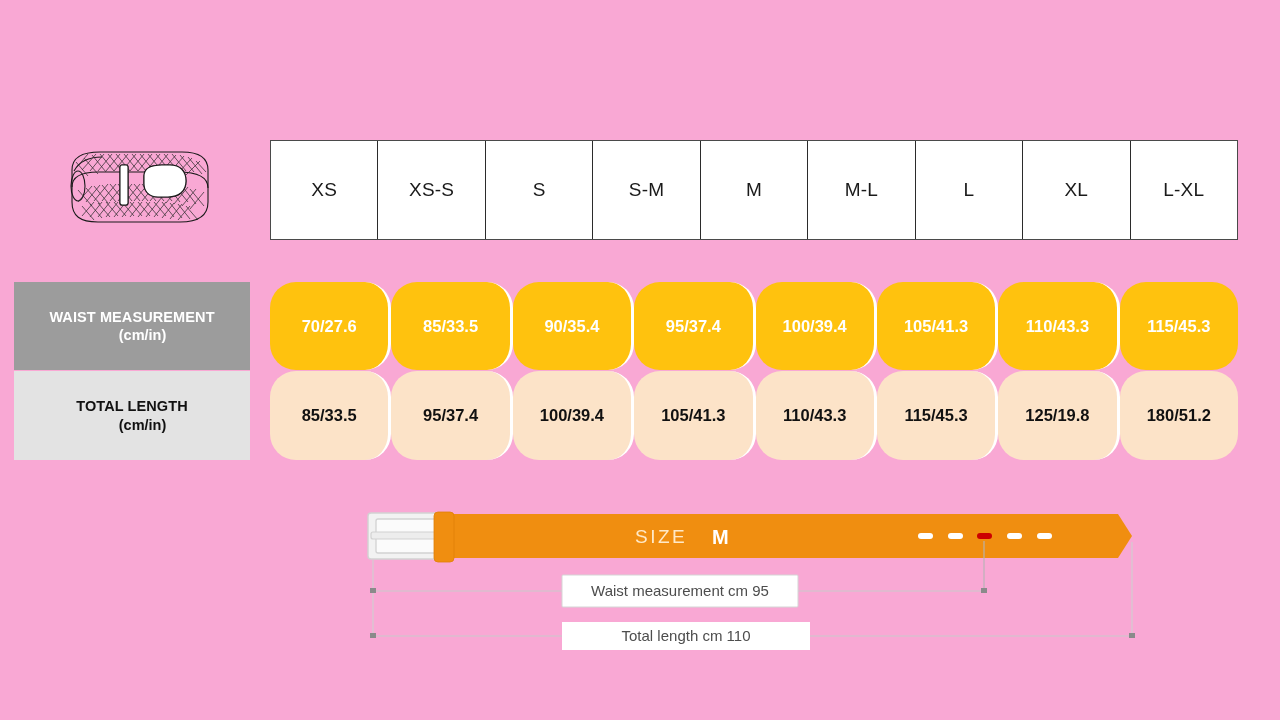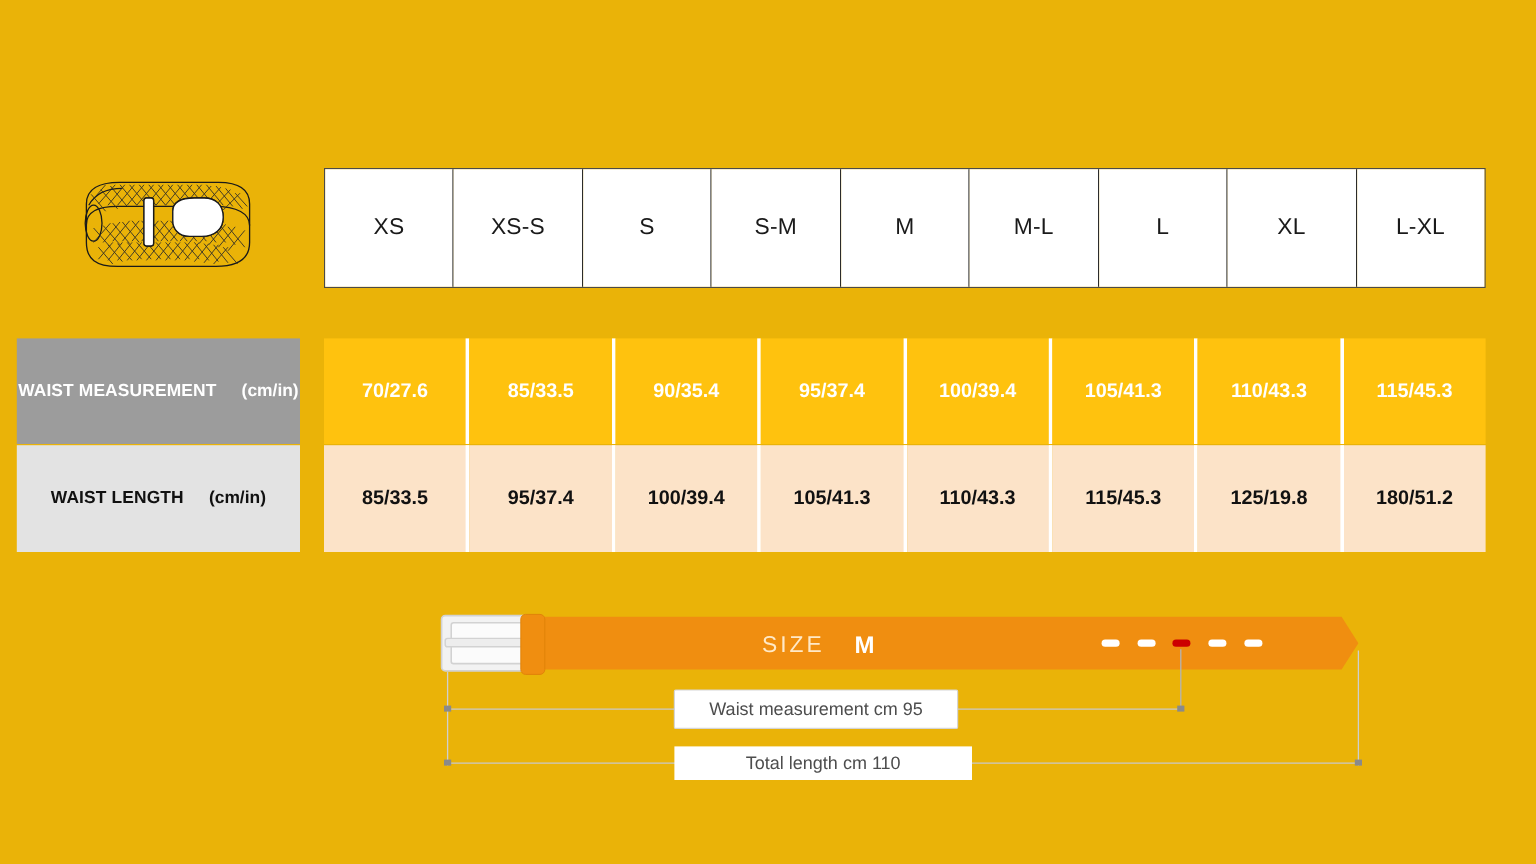--- a/index.html
+++ b/index.html
@@ -3,21 +3,21 @@
 <meta charset="utf-8">
 <style>
   * { box-sizing: border-box; }
   html, body {
     margin: 0; padding: 0;
     width: 1280px; height: 720px;
     background: #ffffff;
     font-family: "Liberation Sans", sans-serif;
     overflow: hidden;
   }
-  #page { position: relative; width: 1280px; height: 720px; background:#eab308; }
+  #page { position: relative; width: 1280px; height: 720px; background:#f9a8d4; }
 
   
   .product-icon { position:absolute; left:58px; top:140px; width:160px; height:95px; }
 
   
   .size-header-table {
     position:absolute; left:270px; top:140px; width:968px; height:100px;
     display:flex;
     border:1.6px solid #4a4a4a;
   }
@@ -25,35 +25,36 @@
     flex:1 1 0; display:flex; align-items:center; justify-content:center;
     border-right:1.4px solid #2b2b2b;
     font-size:19px; color:#1a1a1a; letter-spacing:.2px;
     background:#ffffff;
   }
   .size-header-cell:last-child { border-right:none; }
 
   
   .row-label {
     position:absolute; left:14px; width:236px;
-    display:flex; flex-direction:row; align-items:center; justify-content:center;
+    display:flex; flex-direction:column; align-items:center; justify-content:center;
     text-align:center; line-height:1.25;
   }
   .row-label .l1 { font-weight:bold; font-size:14.5px; letter-spacing:.1px; }
   .row-label .l2 { font-weight:bold; font-size:14.5px;margin-left:21px; }
   .row-label.waist { top:282px; height:88px; background:#9c9c9c; color:#ffffff; }
   .row-label.total { top:371px; height:89px; background:#e3e3e3; color:#111111; }
 
   .value-row { position:absolute; left:270px; width:968px; display:flex; }
   .value-row.waist { top:282px; height:88px; }
   .value-row.total { top:371px; height:89px; }
   .value-cell {
     flex:1 1 0; display:flex; align-items:center; justify-content:center;
     font-weight:bold; font-size:16.5px;
     border-right:3px solid #ffffff;
+    border-radius:26px;
   }
   .value-row .value-cell:last-child { border-right:none; }
   .value-row.waist .value-cell { background:#FFC20E; color:#ffffff; }
   .value-row.total .value-cell { background:#FCE3C8; color:#111111; }
 
   
   .belt-diagram { position:absolute; left:340px; top:492px; width:830px; height:170px; }
   .belt-svg { display:block; }
   .size-label-static { fill:#ffe9c7; font-size:19px; letter-spacing:2.5px; }
   .size-label-value { fill:#ffffff; font-size:20px; font-weight:bold; }
@@ -134,21 +135,21 @@
     <div class="value-cell">85/33.5</div>
     <div class="value-cell">90/35.4</div>
     <div class="value-cell">95/37.4</div>
     <div class="value-cell">100/39.4</div>
     <div class="value-cell">105/41.3</div>
     <div class="value-cell">110/43.3</div>
     <div class="value-cell">115/45.3</div>
   </div>
 
   <div class="row-label total">
-    <span class="l1">WAIST LENGTH</span>
+    <span class="l1">TOTAL LENGTH</span>
     <span class="l2">(cm/in)</span>
   </div>
 
   <div class="value-row total">
     <div class="value-cell">85/33.5</div>
     <div class="value-cell">95/37.4</div>
     <div class="value-cell">100/39.4</div>
     <div class="value-cell">105/41.3</div>
     <div class="value-cell">110/43.3</div>
     <div class="value-cell">115/45.3</div>

